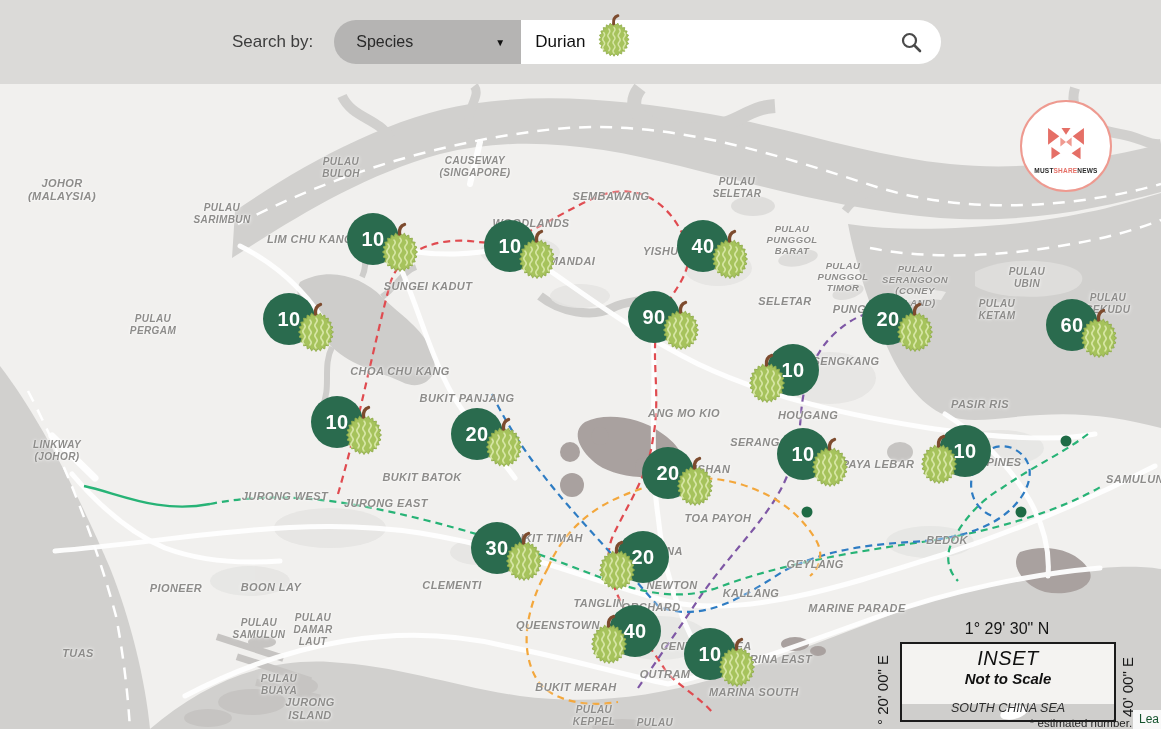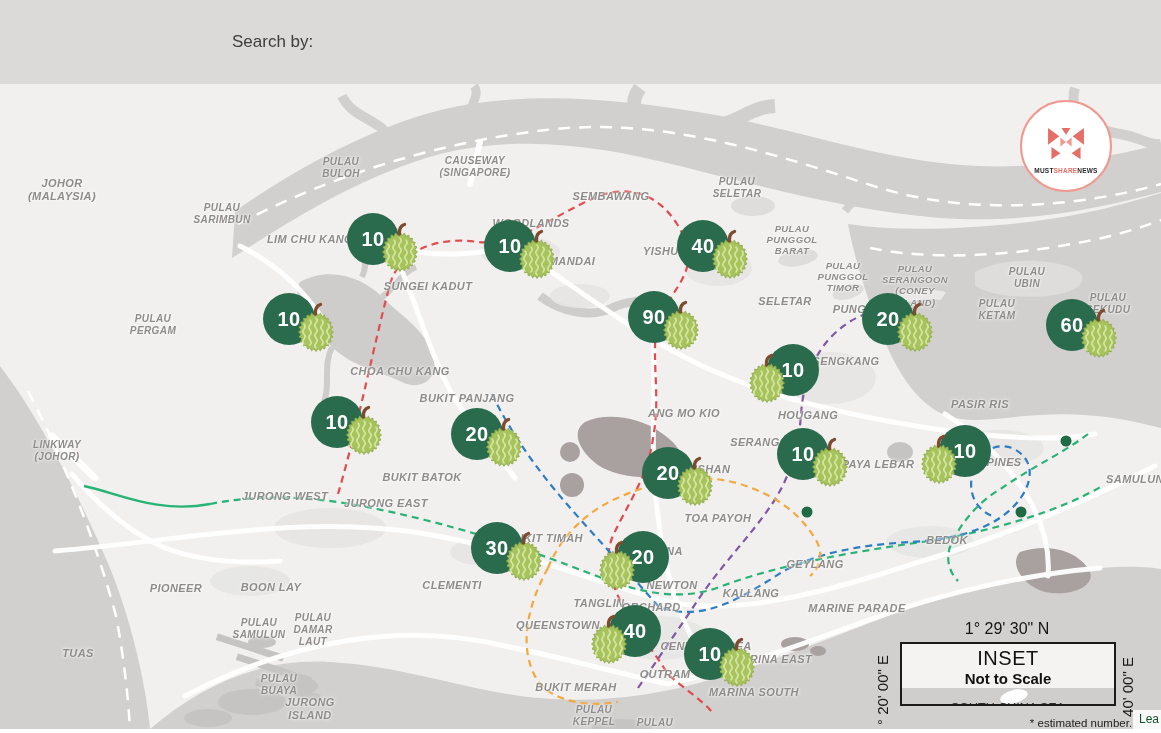--- a/index.html
+++ b/index.html
@@ -25,21 +25,21 @@
   .marker-circle{position:absolute;left:0;top:0;width:52px;height:52px;border-radius:50%;background:#2a6b4e;color:#fff;display:flex;align-items:center;justify-content:center;font-size:20px;font-weight:600;letter-spacing:.5px;}
   .marker-durian{position:absolute;}
   .map-dot{position:absolute;width:11px;height:11px;border-radius:50%;background:#1e6b45;transform:translate(-50%,-50%);z-index:5;}
 
   
   .logo{position:absolute;left:1020px;top:16px;width:92px;height:92px;background:#fff;border:2px solid #ee9a90;border-radius:50%;box-sizing:border-box;display:flex;flex-direction:column;align-items:center;justify-content:center;z-index:10;}
   .logo-text{font-size:6.5px;font-weight:bold;letter-spacing:.2px;margin-top:-8px;white-space:nowrap;}
   .logo-text .red{color:#e56f66;} .logo-text .dark{color:#2b2b2b;}
 
   
-  .inset-box{position:absolute;left:900px;top:558px;width:216px;height:64px;border:2px solid #1b1b1b;background:#f4f3f1;box-sizing:border-box;overflow:hidden;z-index:7;}
+  .inset-box{position:absolute;left:900px;top:558px;width:216px;height:80px;border:2px solid #1b1b1b;background:#f4f3f1;box-sizing:border-box;overflow:hidden;z-index:7;font-style:italic;}
   .inset-sea{position:absolute;left:0;right:0;bottom:0;height:16px;background:#cfcecc;}
   .inset-rock{position:absolute;left:98px;bottom:1px;width:28px;height:13px;background:#fff;border-radius:50%;transform:rotate(-14deg);}
   .inset-title{position:absolute;left:0;width:100%;top:3px;text-align:center;font-size:20px;color:#111;letter-spacing:.5px;}
   .inset-subtitle{position:absolute;left:0;width:100%;top:26px;text-align:center;font-size:15px;font-weight:bold;color:#111;}
   .inset-sealabel{position:absolute;left:0;width:100%;top:57px;text-align:center;font-size:12.5px;color:#2e2e2e;}
   .inset-north{position:absolute;left:1007px;top:545px;transform:translate(-50%,-50%);font-size:16px;color:#151515;z-index:8;white-space:nowrap;}
   .inset-vert{position:absolute;font-size:15px;color:#171717;white-space:nowrap;z-index:8;}
   .inset-vert.west{left:882px;top:606px;transform:translate(-50%,-50%) rotate(-90deg);}
   .inset-vert.east{left:1127px;top:603px;transform:translate(-50%,-50%) rotate(-90deg);}
   .inset-note{position:absolute;left:1081px;top:639px;transform:translate(-50%,-50%);font-size:11.5px;color:#222;z-index:8;white-space:nowrap;}
@@ -58,20 +58,38 @@
         <path d="M22,16 q2.4,2.5 0,5 q-2.4,2.5 0,5 q2.4,2.5 0,5 q-2.4,2.5 0,5 q2.4,2.5 0,5 q-2.4,2.5 0,5" fill="none" stroke="#d6e5a4" stroke-width="1.6" stroke-linecap="round"></path>
         <path d="M28,18 q2.4,2.5 0,5 q-2.4,2.5 0,5 q2.4,2.5 0,5 q-2.4,2.5 0,5 q2.4,2.5 0,5" fill="none" stroke="#d6e5a4" stroke-width="1.6" stroke-linecap="round"></path>
         <path d="M34,22 q2.4,2.5 0,5 q-2.4,2.5 0,5 q2.4,2.5 0,5 q-2.4,2.5 0,5" fill="none" stroke="#d6e5a4" stroke-width="1.6" stroke-linecap="round"></path>
         <path d="M21.5,12 C21,7 22,4 26.5,2.5" fill="none" stroke="#7d4b2e" stroke-width="3.4" stroke-linecap="round"></path>
       </g>
     </defs>
 </svg>
 
 <div class="topbar">
   <span class="search-by">Search by:</span>
+  <div class="search-pill">
+    <div class="dropdown">
+      <span class="dropdown-value">Species</span>
+      <span class="caret">▼</span>
+    </div>
+    <div class="searchfield">
+      <span class="search-text">Durian</span>
+      <svg class="search-durian" width="38" height="48" viewBox="0 0 44 52">
+          <use href="#durian-shape"></use>
+        </svg>
+      <span class="magnifier">
+        <svg width="24" height="24" viewBox="0 0 24 24">
+            <circle cx="10.5" cy="10.5" r="6.5" fill="none" stroke="#4a4a4a" stroke-width="2.2"></circle>
+            <line x1="15.5" y1="15.5" x2="21" y2="21" stroke="#4a4a4a" stroke-width="2.6" stroke-linecap="round"></line>
+          </svg>
+      </span>
+    </div>
+  </div>
 </div>
 
 <div class="map">
 
   <svg class="geo" width="1161" height="645" viewBox="0 88 1161 645">
     <rect x="0" y="88" width="1161" height="645" fill="#f1f0ee"></rect>
 
     <g fill="#d1d0ce" stroke="none">
       <path d="M232,262 C290,225 360,180 440,158 C520,138 600,150 680,170 C760,190 850,215 940,222 C1030,228 1100,212 1161,196 L1161,148 C1090,166 1020,175 950,168 C870,160 790,132 710,118 C630,105 550,96 470,108 C390,120 300,170 235,215 Z"></path>
       <path d="M848,228 C900,236 960,233 1020,227 C1090,219 1130,206 1161,197 L1161,432 C1120,421 1080,416 1040,419 C1000,421 970,429 945,419 C920,409 900,381 885,346 C870,311 855,266 848,228 Z"></path>

